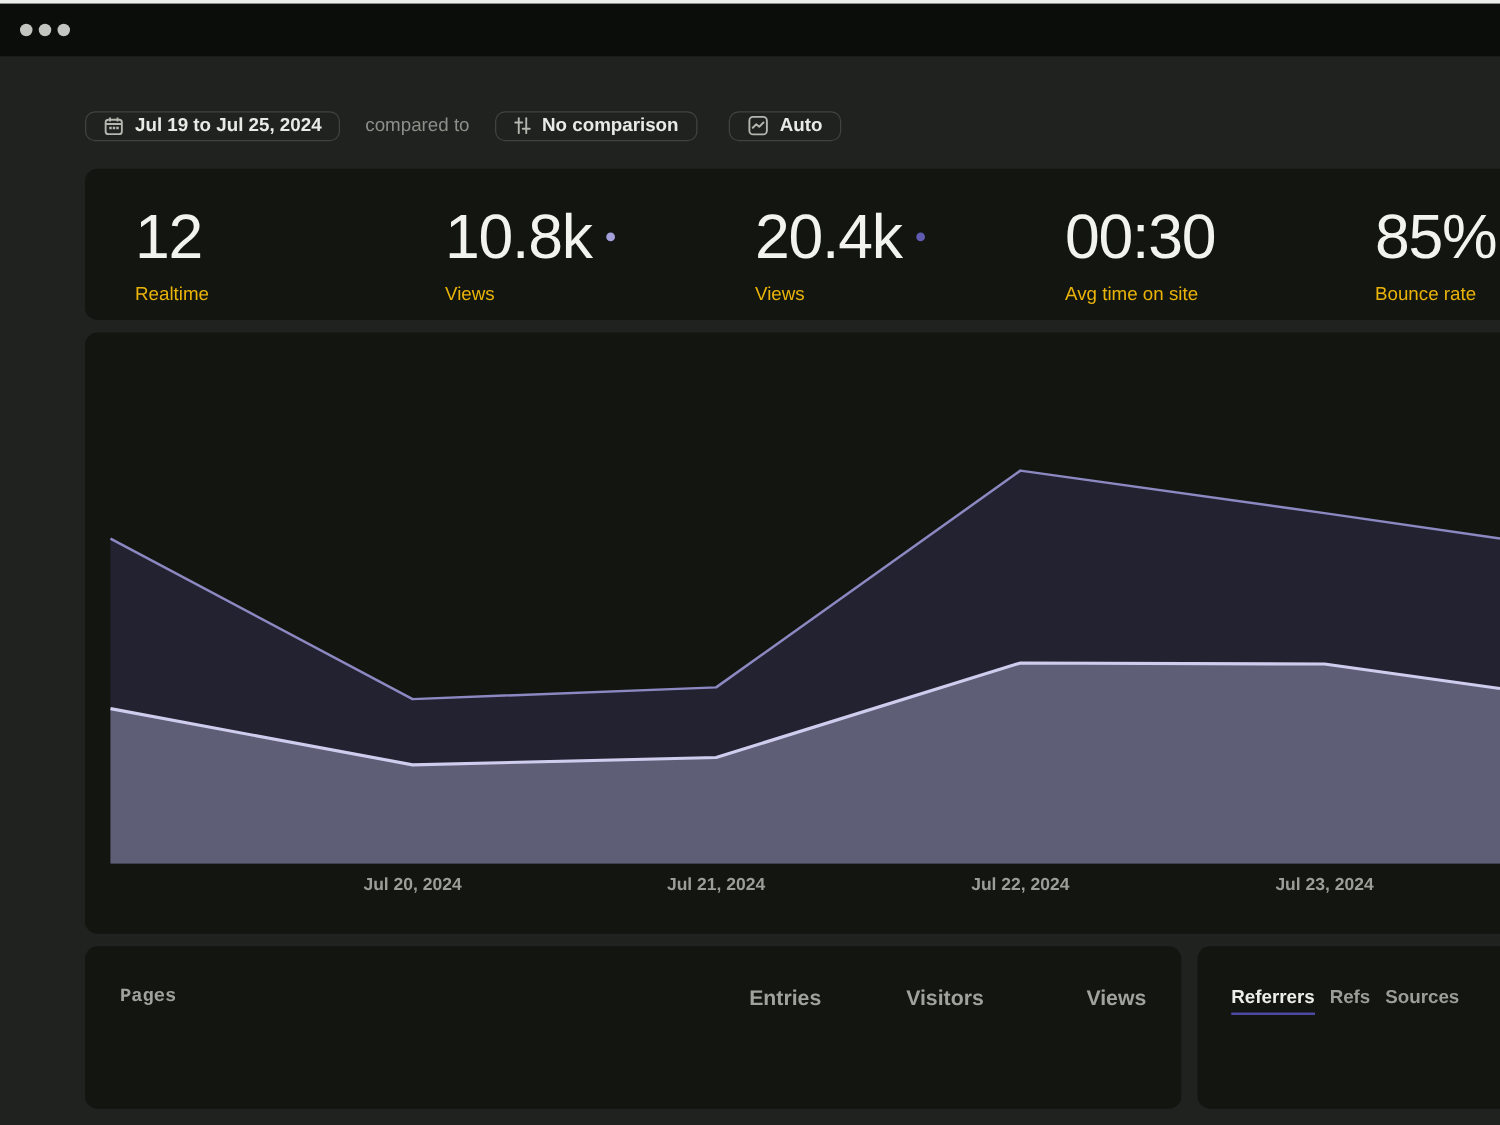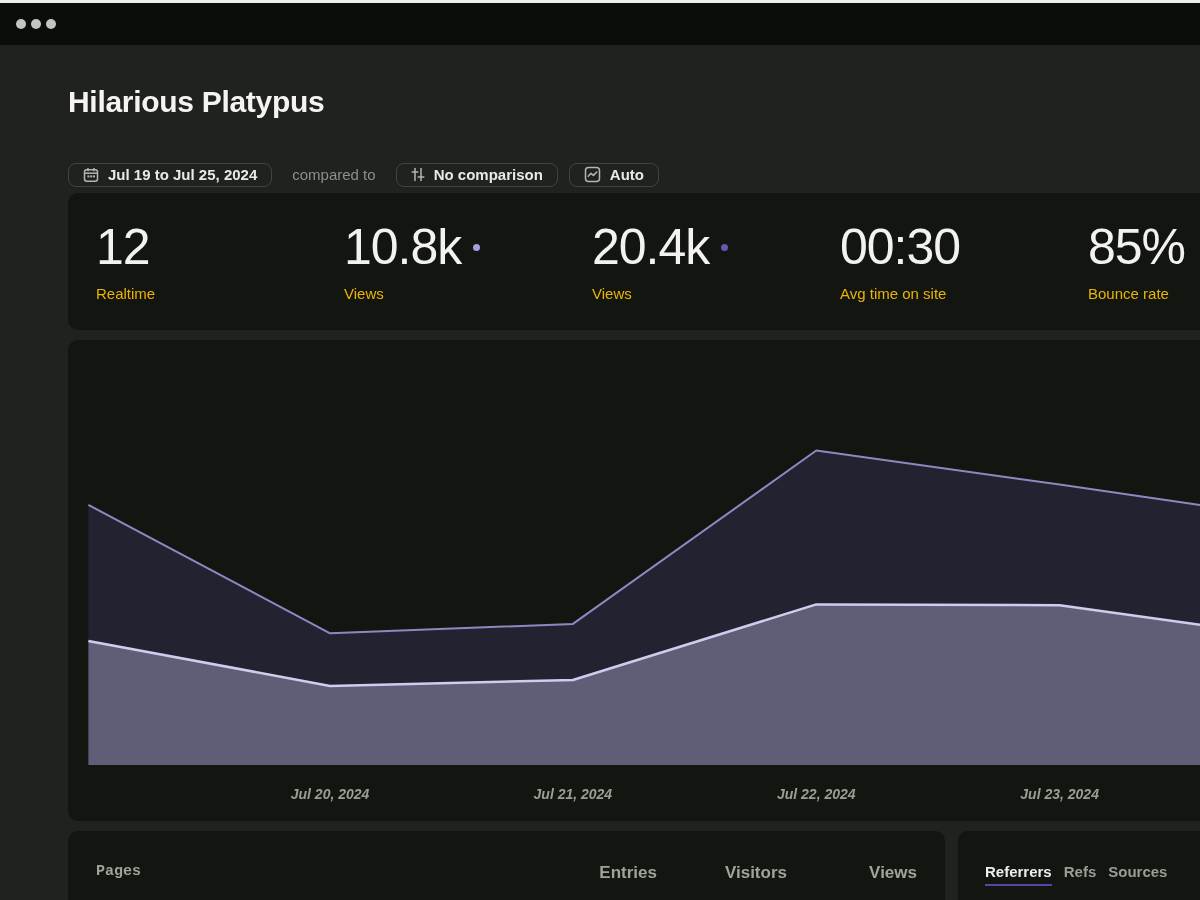--- a/index.html
+++ b/index.html
@@ -23,42 +23,42 @@
   .toolbar { margin-top:37px; display:flex; align-items:center; }
   .tb-btn {
     display:inline-flex; align-items:center; gap:9px;
     height:24px; padding:0 14px;
     background:transparent; border:1px solid #41443e; border-radius:8px;
     color:#e8eae5; font-size:15px; font-weight:700; cursor:pointer;
     font-family:"Liberation Sans", sans-serif; white-space:nowrap;
   }
   .tb-btn svg { flex:none; }
   .compared-to { color:#8d8f89; font-size:15px; margin:10px 20px; }
-  .btn-group { display:flex; gap:11px; }
+  .btn-group { display:flex; gap:25px; }
 
   .card { background:#121510; border-radius:10px; }
   .cut-right { border-radius:10px 0 0 10px; width:1132px; }
 
   .stats-card {
-    margin-top:0; height:137px; overflow:hidden;
+    margin-top:16px; height:121px; overflow:hidden;
     display:grid; grid-template-columns:repeat(5,248px);
-    padding:26px 0 0 28px;
+    padding:26px 0 0 40px;
   }
   .stat { cursor:pointer; }
   .stat-value-row { display:flex; align-items:center; gap:12px; }
   .stat-value {
     font-size:50px; font-weight:300; letter-spacing:-1px; color:#f2f3ef;
     line-height:56px;
   }
   .stat-dot { width:7px; height:7px; border-radius:50%; background:transparent; }
   .stat-label { margin-top:10px; font-size:15px; font-weight:500; color:#eab308; }
 
   .chart-card { margin-top:10px; height:481px; position:relative; overflow:hidden; }
   #chart-svg { position:absolute; left:0; top:0; }
-  .axis-row { position:absolute; left:0; top:446px; width:1132px; height:20px;font-style:italic; }
+  .axis-row { position:absolute; left:0; top:433px; width:1132px; height:20px; }
   .axis-label {
     position:absolute; transform:translateX(-50%);
     font-size:14px; font-weight:600; color:#9b9e97; white-space:nowrap;
   }
 
   .bottom-row { margin-top:10px; display:flex; gap:13px; }
   .pages-card {
     width:877px; height:130px;
     display:flex; justify-content:space-between; align-items:flex-start;
     padding:32px 28px 0 28px;
@@ -88,21 +88,20 @@
 
 <div class="top-edge"></div>
 
 <div class="topbar">
   <span class="win-dot"></span>
   <span class="win-dot"></span>
   <span class="win-dot"></span>
 </div>
 
 <div class="content">
-  <h1 class="page-title">Hilarious Platypus</h1>
 
   <div class="toolbar">
     <button class="tb-btn">
       <span style="display:inline-flex;">
         <svg width="16" height="16" viewBox="0 0 16 16" fill="none" stroke="#b4b6b0" stroke-width="1.5">
           <rect x="1.5" y="2.8" width="13" height="11.5" rx="2.2"></rect>
           <line x1="5" y1="1" x2="5" y2="4.2"></line>
           <line x1="11" y1="1" x2="11" y2="4.2"></line>
           <line x1="1.5" y1="6.2" x2="14.5" y2="6.2"></line>
           <rect x="4.4" y="8.4" width="2" height="2" fill="#b4b6b0" stroke="none"></rect>

